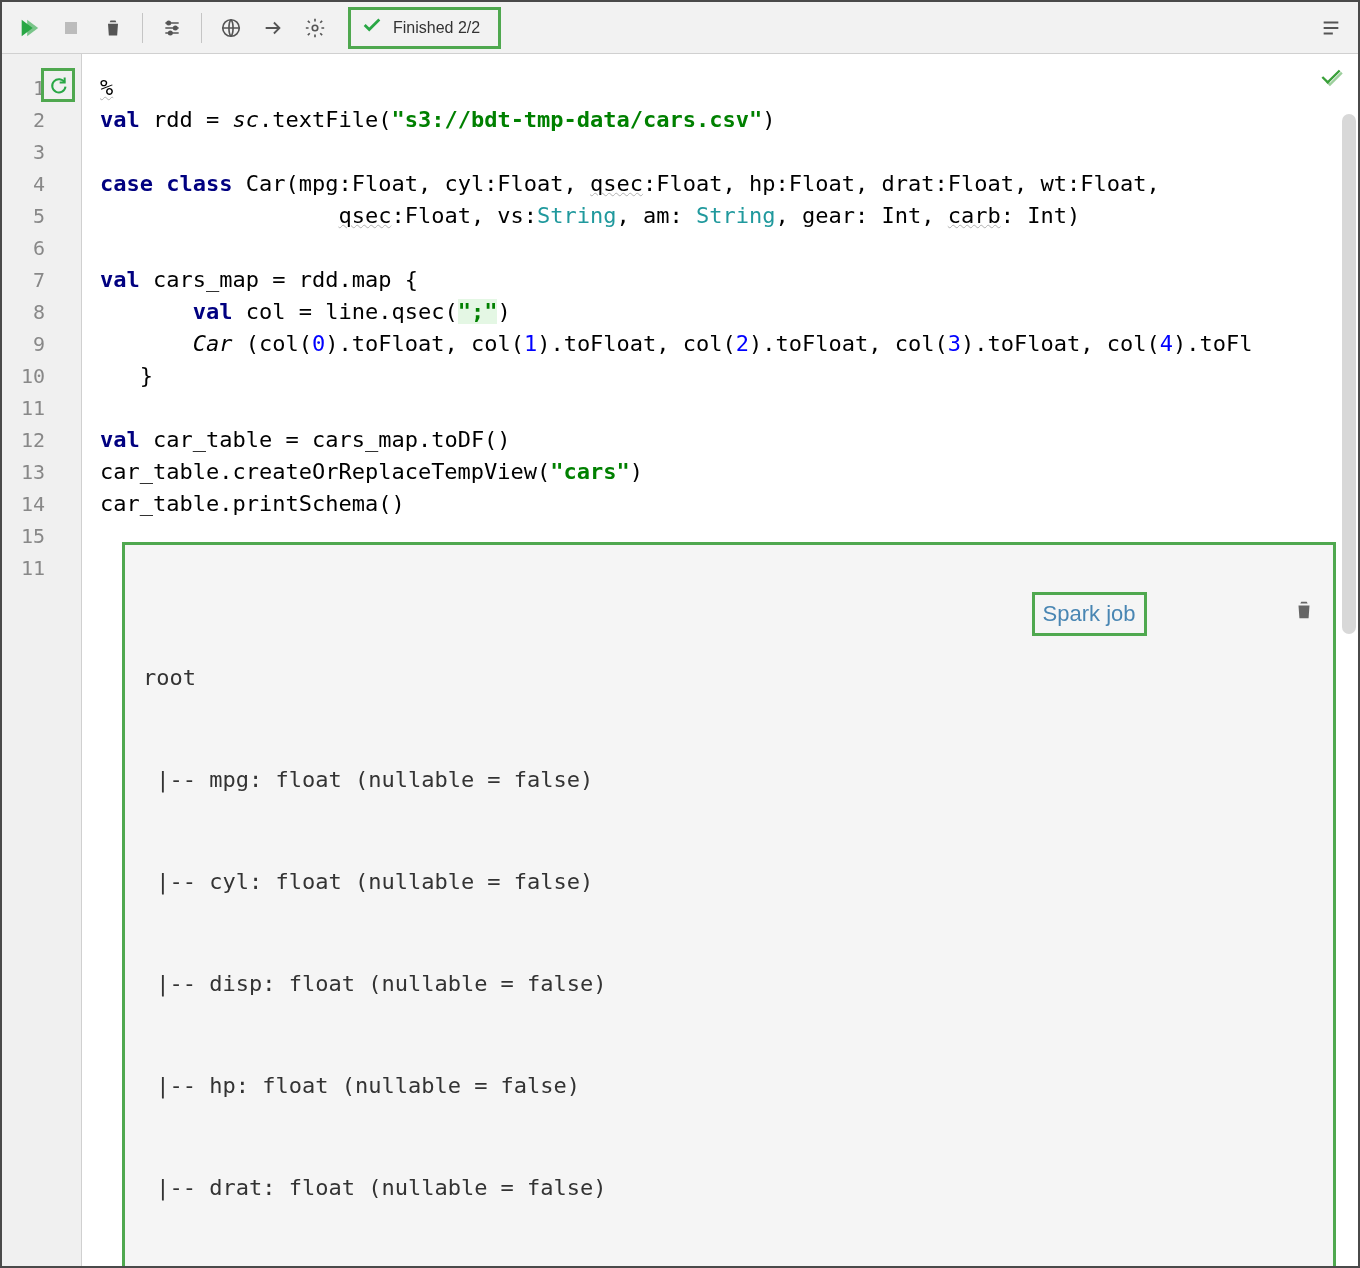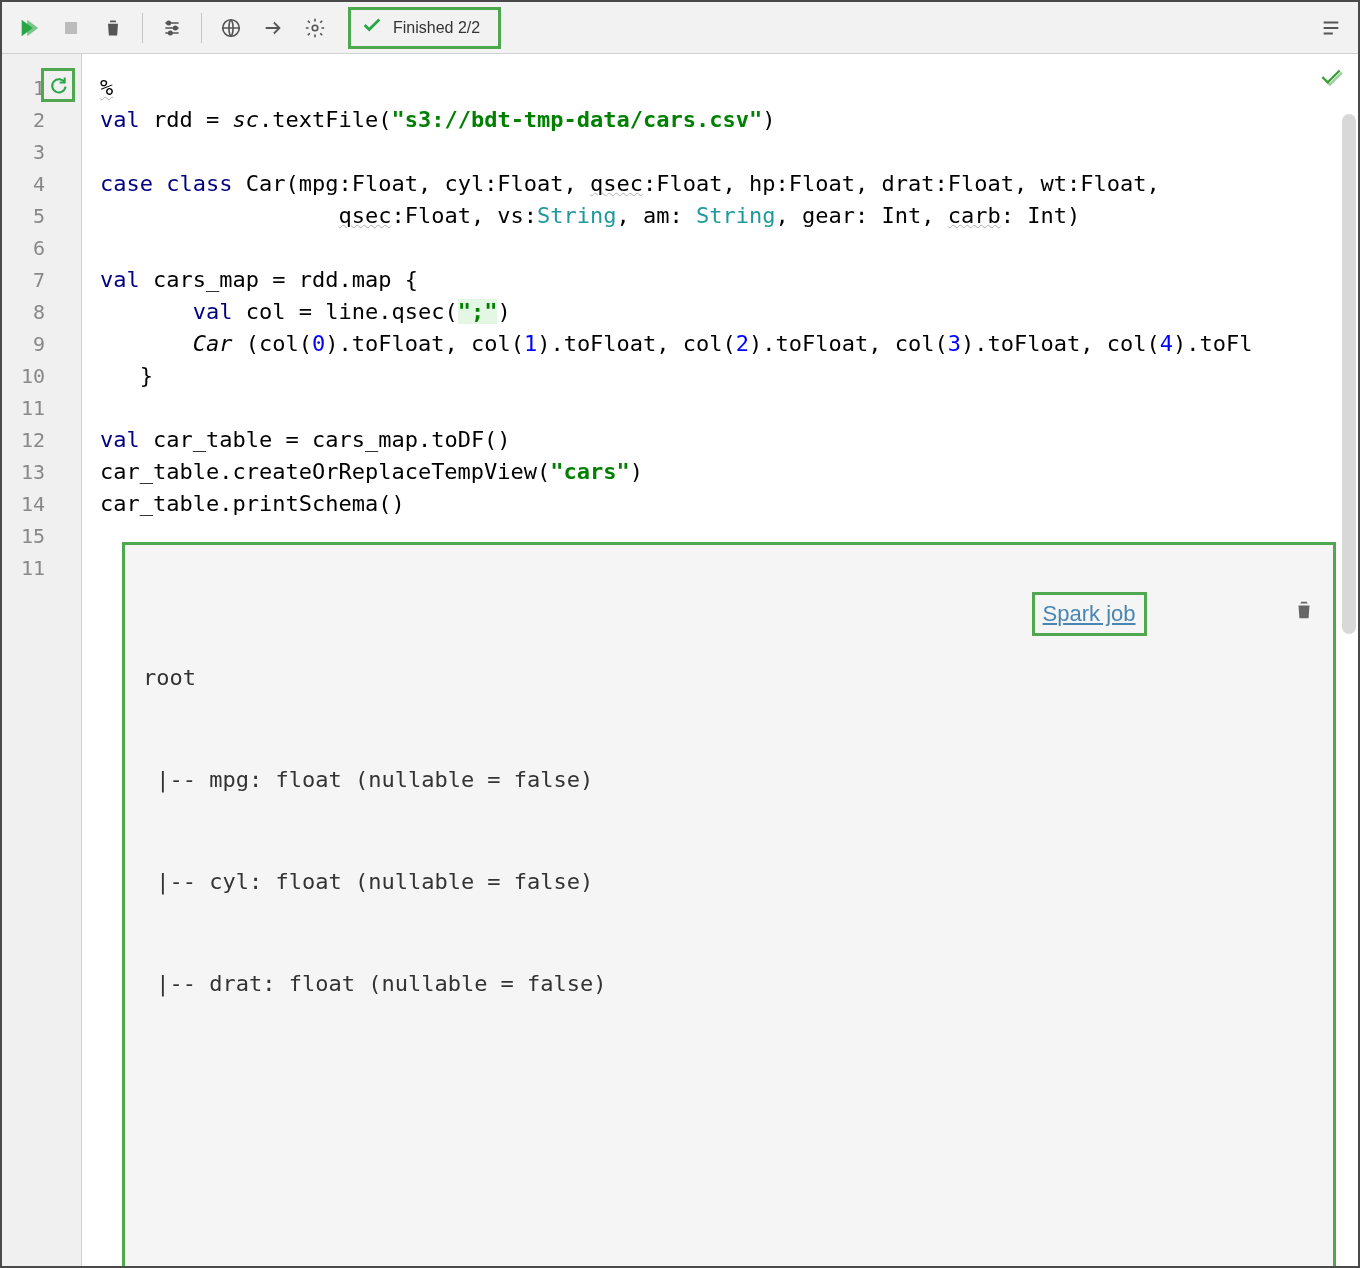--- a/index.html
+++ b/index.html
@@ -99,21 +99,21 @@
     flex:1;
     padding:18px 0 0 18px;
     position:relative;
     overflow:hidden;
   }
   .code-line {
     height:32px;
     line-height:32px;
     white-space:pre;
   }
-  .kw { color:var(--kw-navy); font-weight:normal; }
+  .kw { color:var(--kw-navy); font-weight:bold; }
   .str { color:var(--str-green); font-weight:bold; }
   .str2 { color:var(--str-green); font-weight:bold; background:#e4f7e4; }
   .typ { color:var(--type-teal); }
   .num { color:var(--num-blue); }
   .itl { font-style:italic; }
   .wavy { text-decoration: underline wavy var(--wavy); text-decoration-thickness:1px; }
   
   .cell-status {
     position:absolute;
     top:10px; right:14px;
@@ -137,21 +137,20 @@
     top:18px; right:18px;
     display:flex;
     align-items:center;
     gap:14px;
   }
   .spark-link {
     border:3px solid var(--green-border);
     padding:2px 8px;
     color:var(--blue-link);
     font-family:-apple-system,BlinkMacSystemFont,"Segoe UI",sans-serif;
-    text-decoration:underline;
   }
   .scrollbar {
     position:absolute;
     right:2px; top:60px;
     width:14px; height:520px;
     background:#d8d8d8;
     border-radius:7px;
   }
 </style>
 </head>
@@ -272,20 +271,22 @@
         <span class="spark-link">Spark job</span>
         <span>
           <svg width="22" height="22" viewBox="0 0 24 24">
               <path d="M6 7h12l-1 14H7L6 7zm3-4h6l1 2H8l1-2z" fill="#666"></path>
             </svg>
         </span>
       </div>
       <div>root</div>
       <div> |-- mpg: float (nullable = false)</div>
       <div> |-- cyl: float (nullable = false)</div>
+      <div> |-- disp: float (nullable = false)</div>
+      <div> |-- hp: float (nullable = false)</div>
       <div> |-- drat: float (nullable = false)</div>
       
       
       
       
       
       
       <div></div>
       
       

